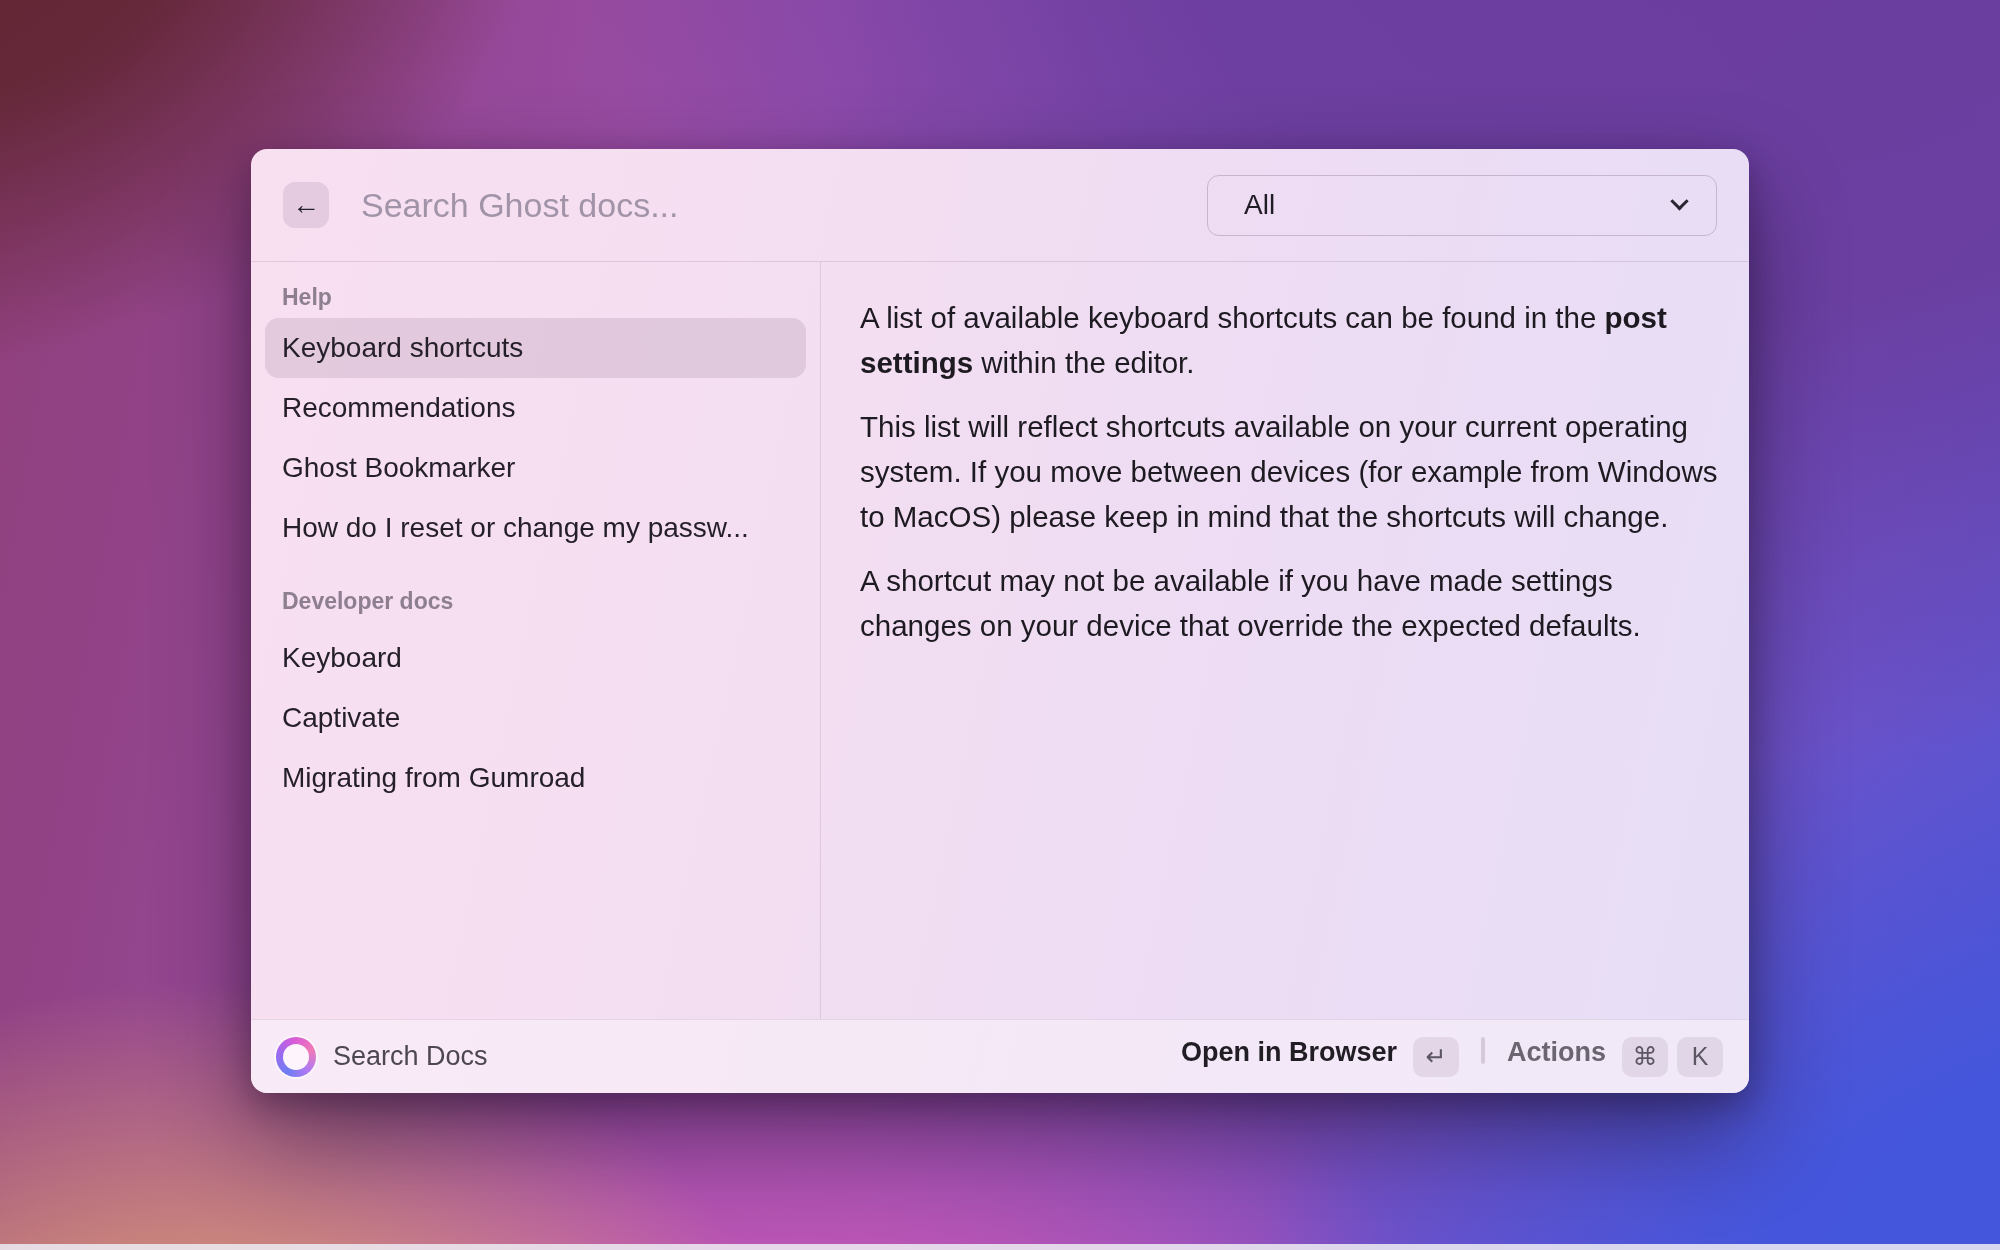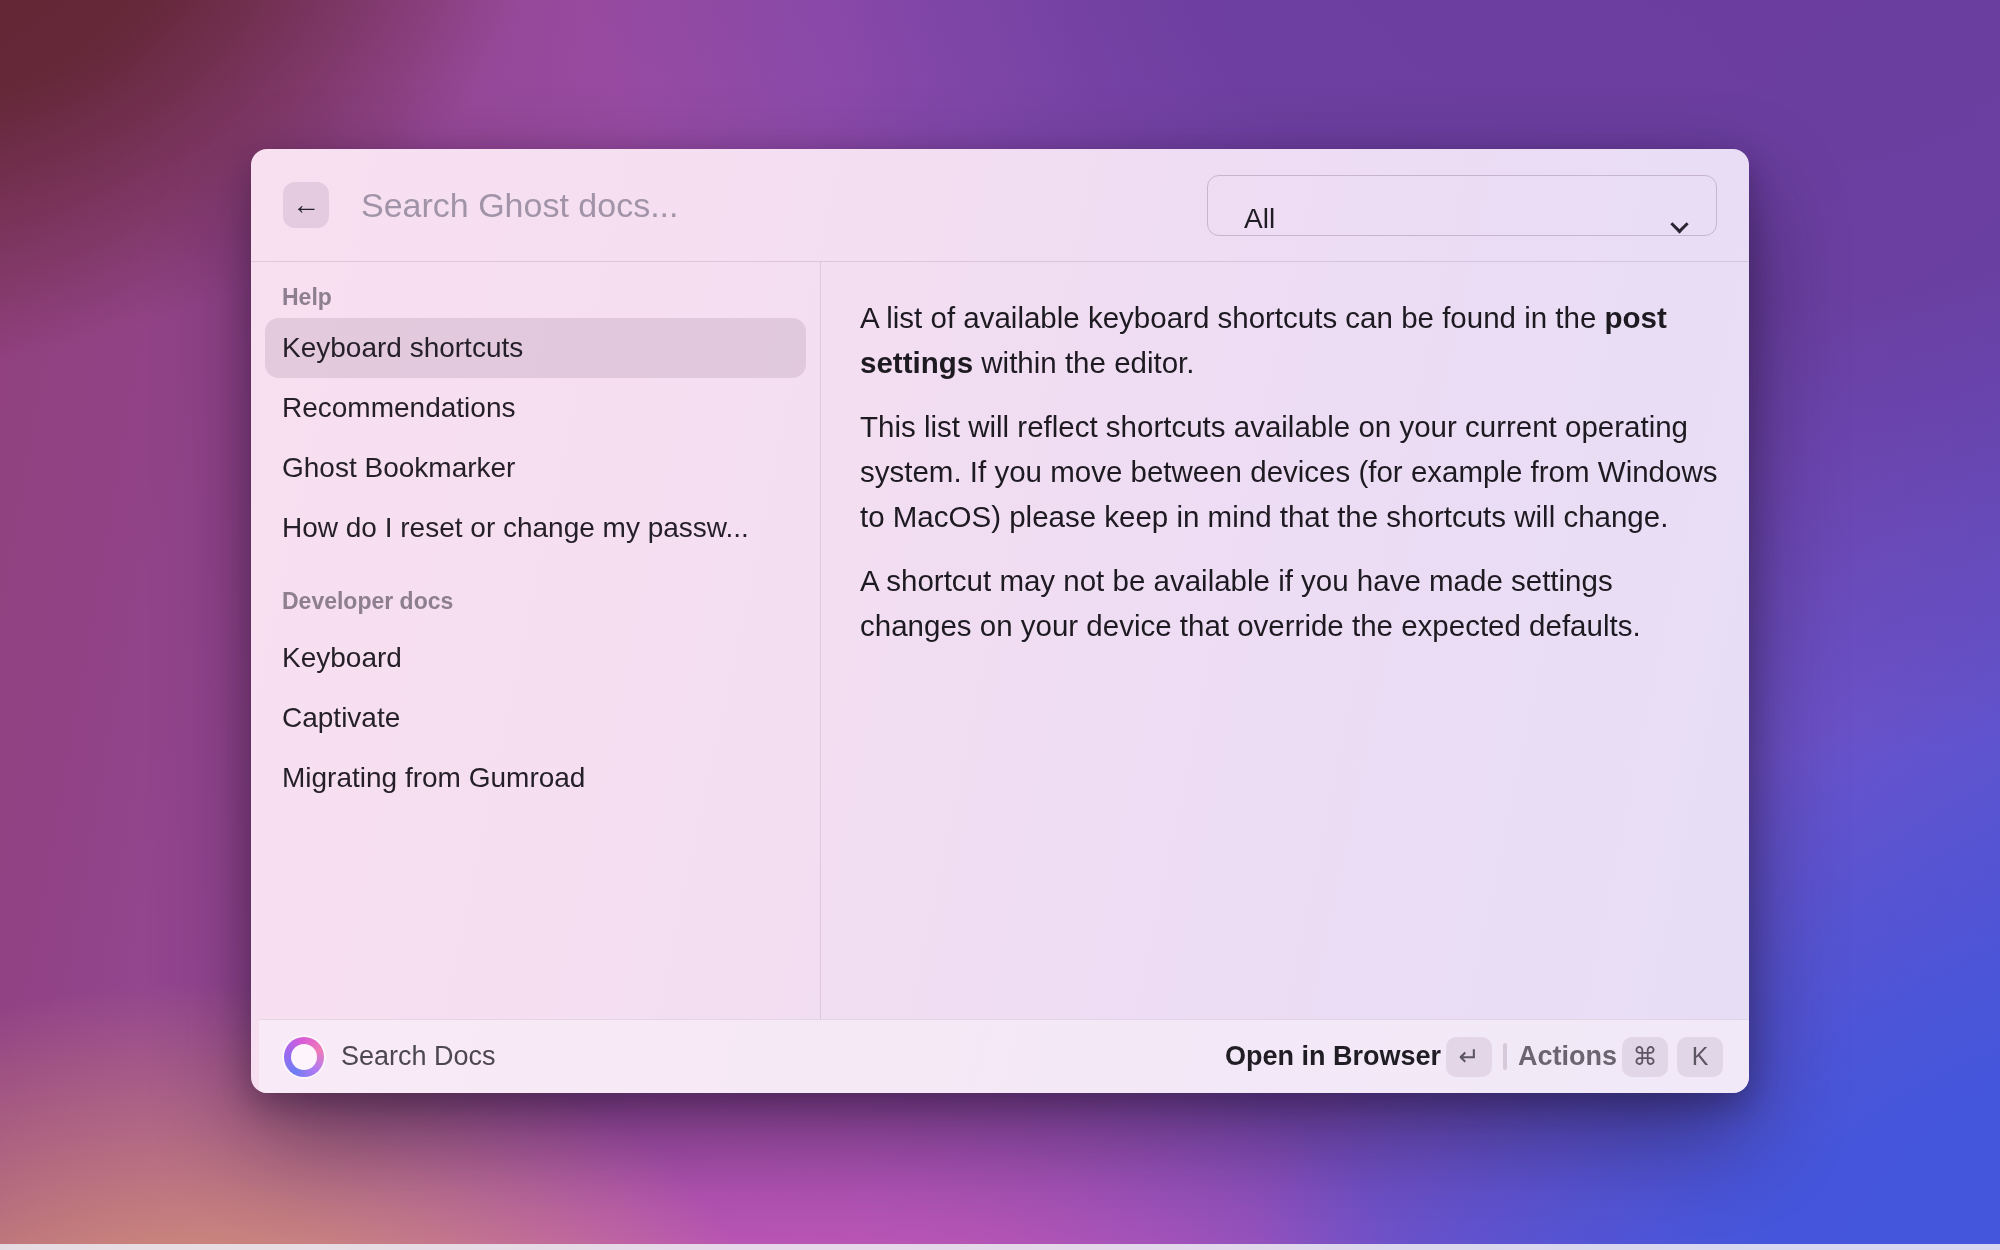--- a/index.html
+++ b/index.html
@@ -45,21 +45,21 @@
   }
   .search-input {
     flex:1 1 auto; border:none; outline:none; background:transparent;
     font-family:"Liberation Sans", sans-serif;
     font-size:34px; color:#2a2430; margin-left:32px; min-width:100px;
   }
   .search-input::placeholder { color:#a294a8; opacity:1; }
   .filter-select {
     flex:0 0 auto; width:510px; height:61px;
     border:1.5px solid rgba(110,80,110,0.28); border-radius:12px;
-    display:flex; align-items:flex-end;
+    display:flex; align-items:center;
     padding:0 30px 0 36px;
     font-size:28px; color:#211d26;
   }
   .filter-select .chev {
     margin-left:auto; width:13px; height:13px;
     border-right:3px solid #2a2530; border-bottom:3px solid #2a2530;
     transform:rotate(45deg) translate(-3px,-3px);
   }
 
   
@@ -96,33 +96,32 @@
   }
   .detail b { font-weight:700; }
 
   
   .footer {
     flex:0 0 74px; height:74px;
     background:rgba(250,243,250,0.55);
     border-top:1.5px solid rgba(70,40,70,0.10);
     display:flex; align-items:center;
     padding:0 26px 0 25px;
-    margin-left:8px;
   }
   .ring-icon {
     width:40px; height:40px; border-radius:50%; position:relative; flex:0 0 auto;
     background:conic-gradient(from 210deg, #6f7df2, #9a6af0, #d85ad8, #f07ab8, #b07af2, #6f7df2);
     box-shadow:0 0 0 2px rgba(255,255,255,0.55);
   }
   .ring-icon::after {
     content:""; position:absolute; inset:7px; border-radius:50%;
     background:#fdf5fb;
   }
   .footer-source-label { margin-left:17px; font-size:27px; font-weight:500; color:#4c4752; }
-  .footer-right { margin-left:auto; display:flex; align-items:center; gap:5px; }
+  .footer-right { margin-left:auto; display:flex; gap:16px; }
   .primary-label { font-size:27px; font-weight:700; color:#211d24; }
   .actions-label { font-size:27px; font-weight:700; color:#6b6571; }
   .keycap {
     min-width:46px; height:40px; padding:0 10px;
     border-radius:10px; background:rgba(120,90,120,0.13);
     display:flex; align-items:center; justify-content:center;
     font-size:25px; color:#5c5662;
   }
   .foot-divider { width:4px; height:27px; border-radius:2px; background:rgba(60,40,60,0.16); margin:0 6px; }
   .keys { display:flex; gap:9px; }

